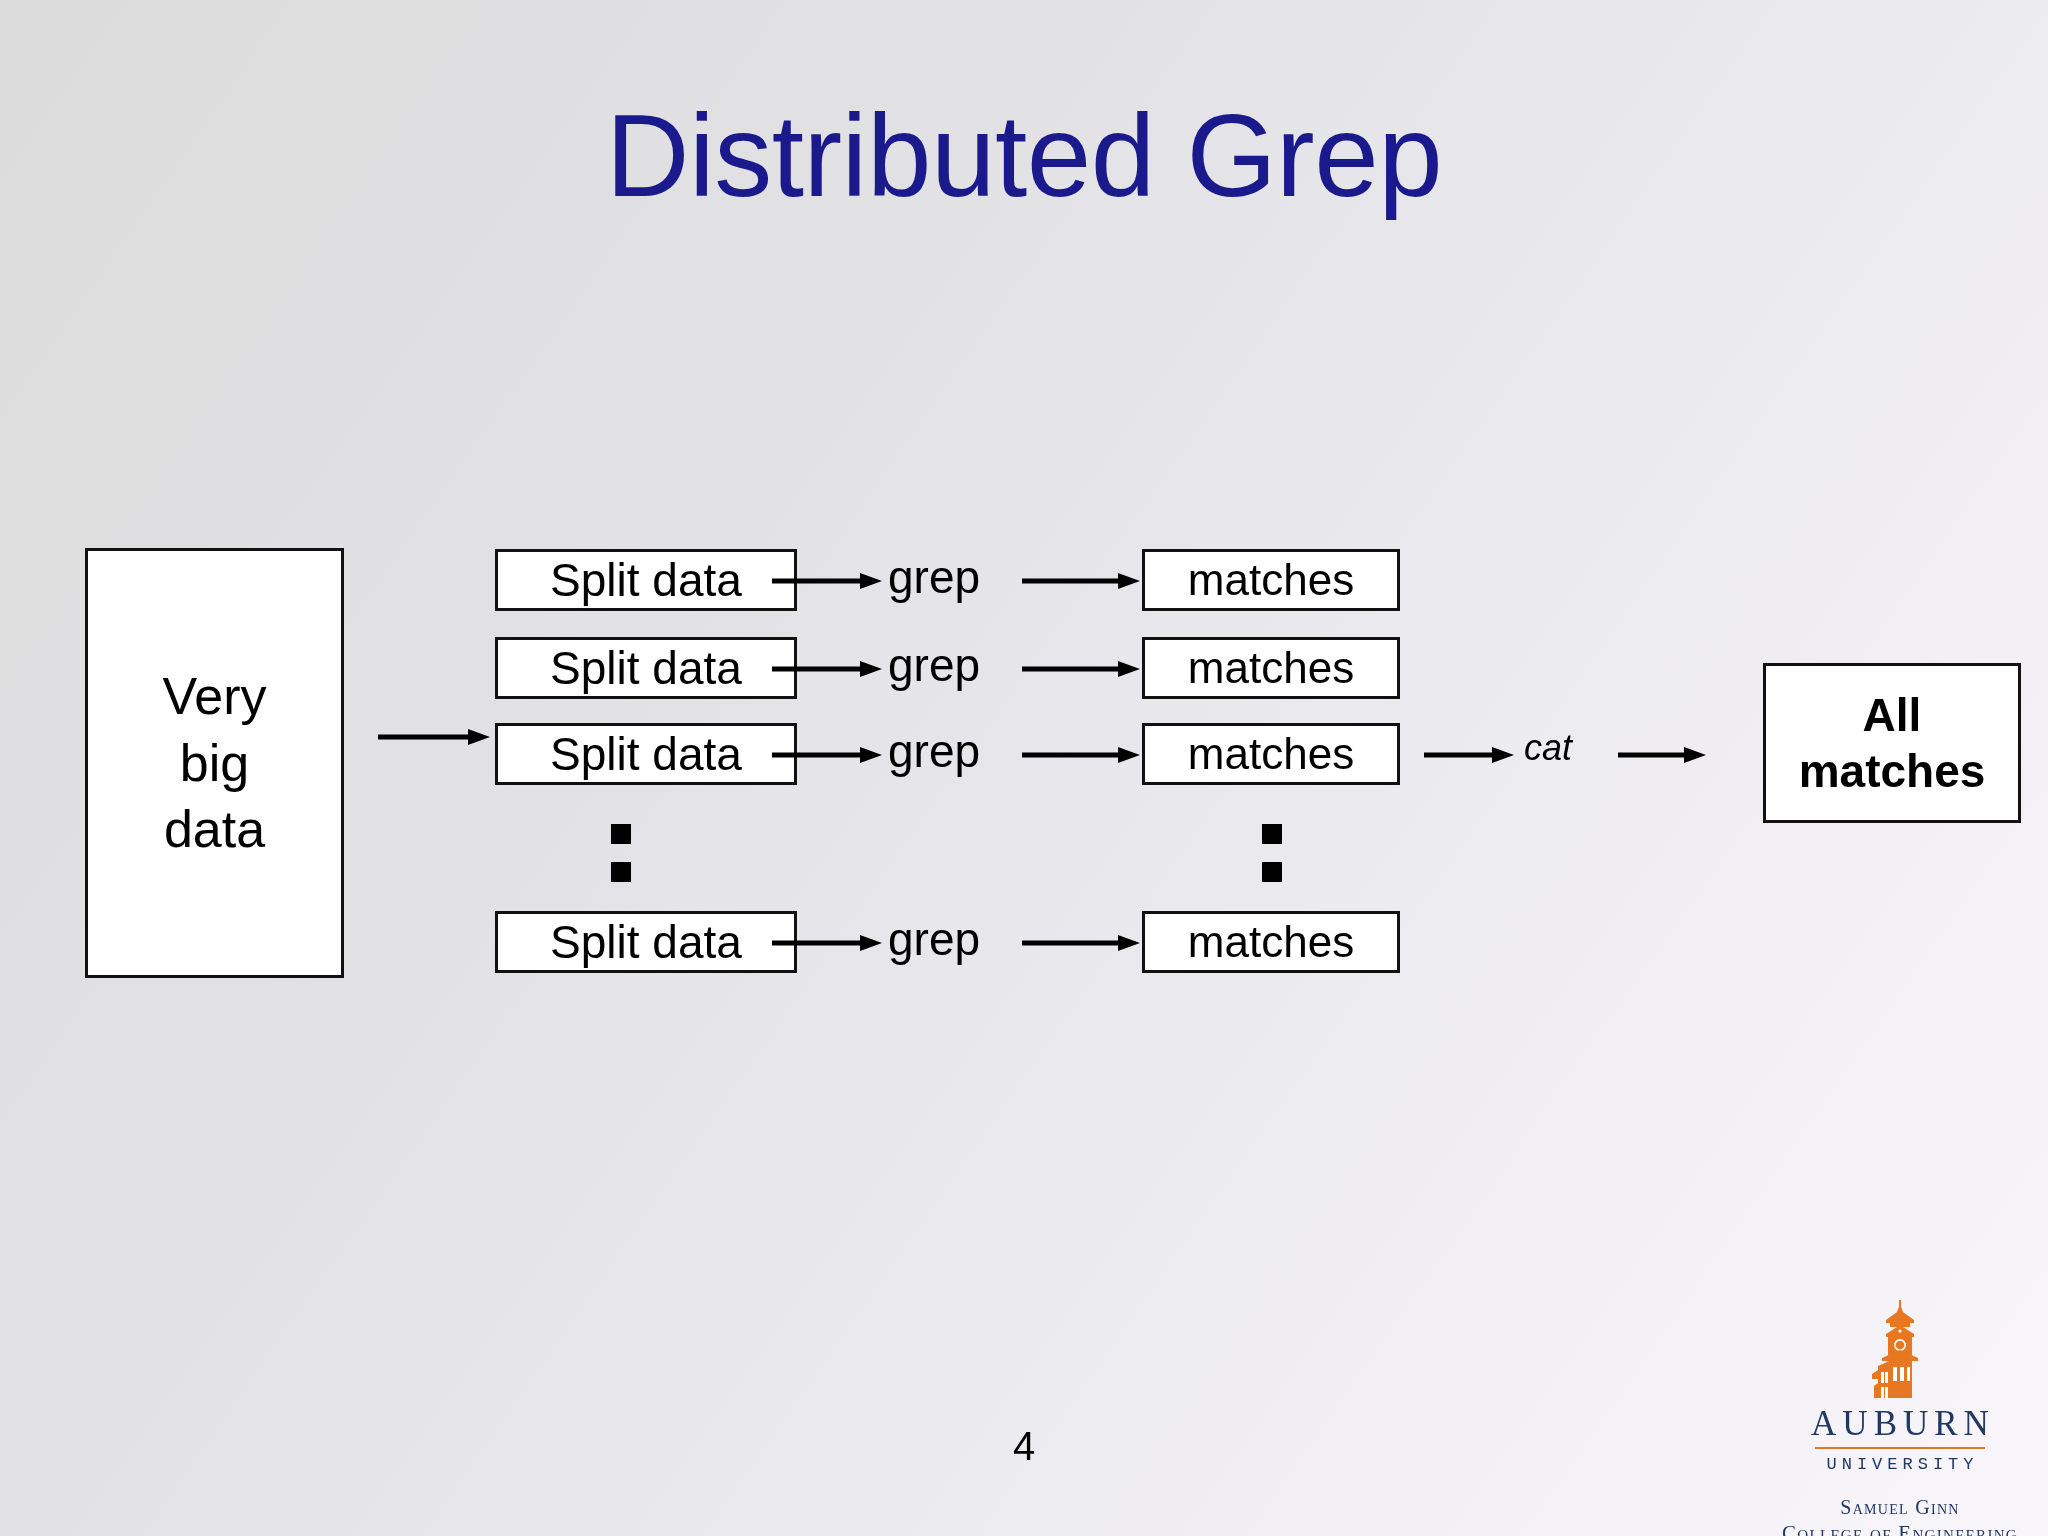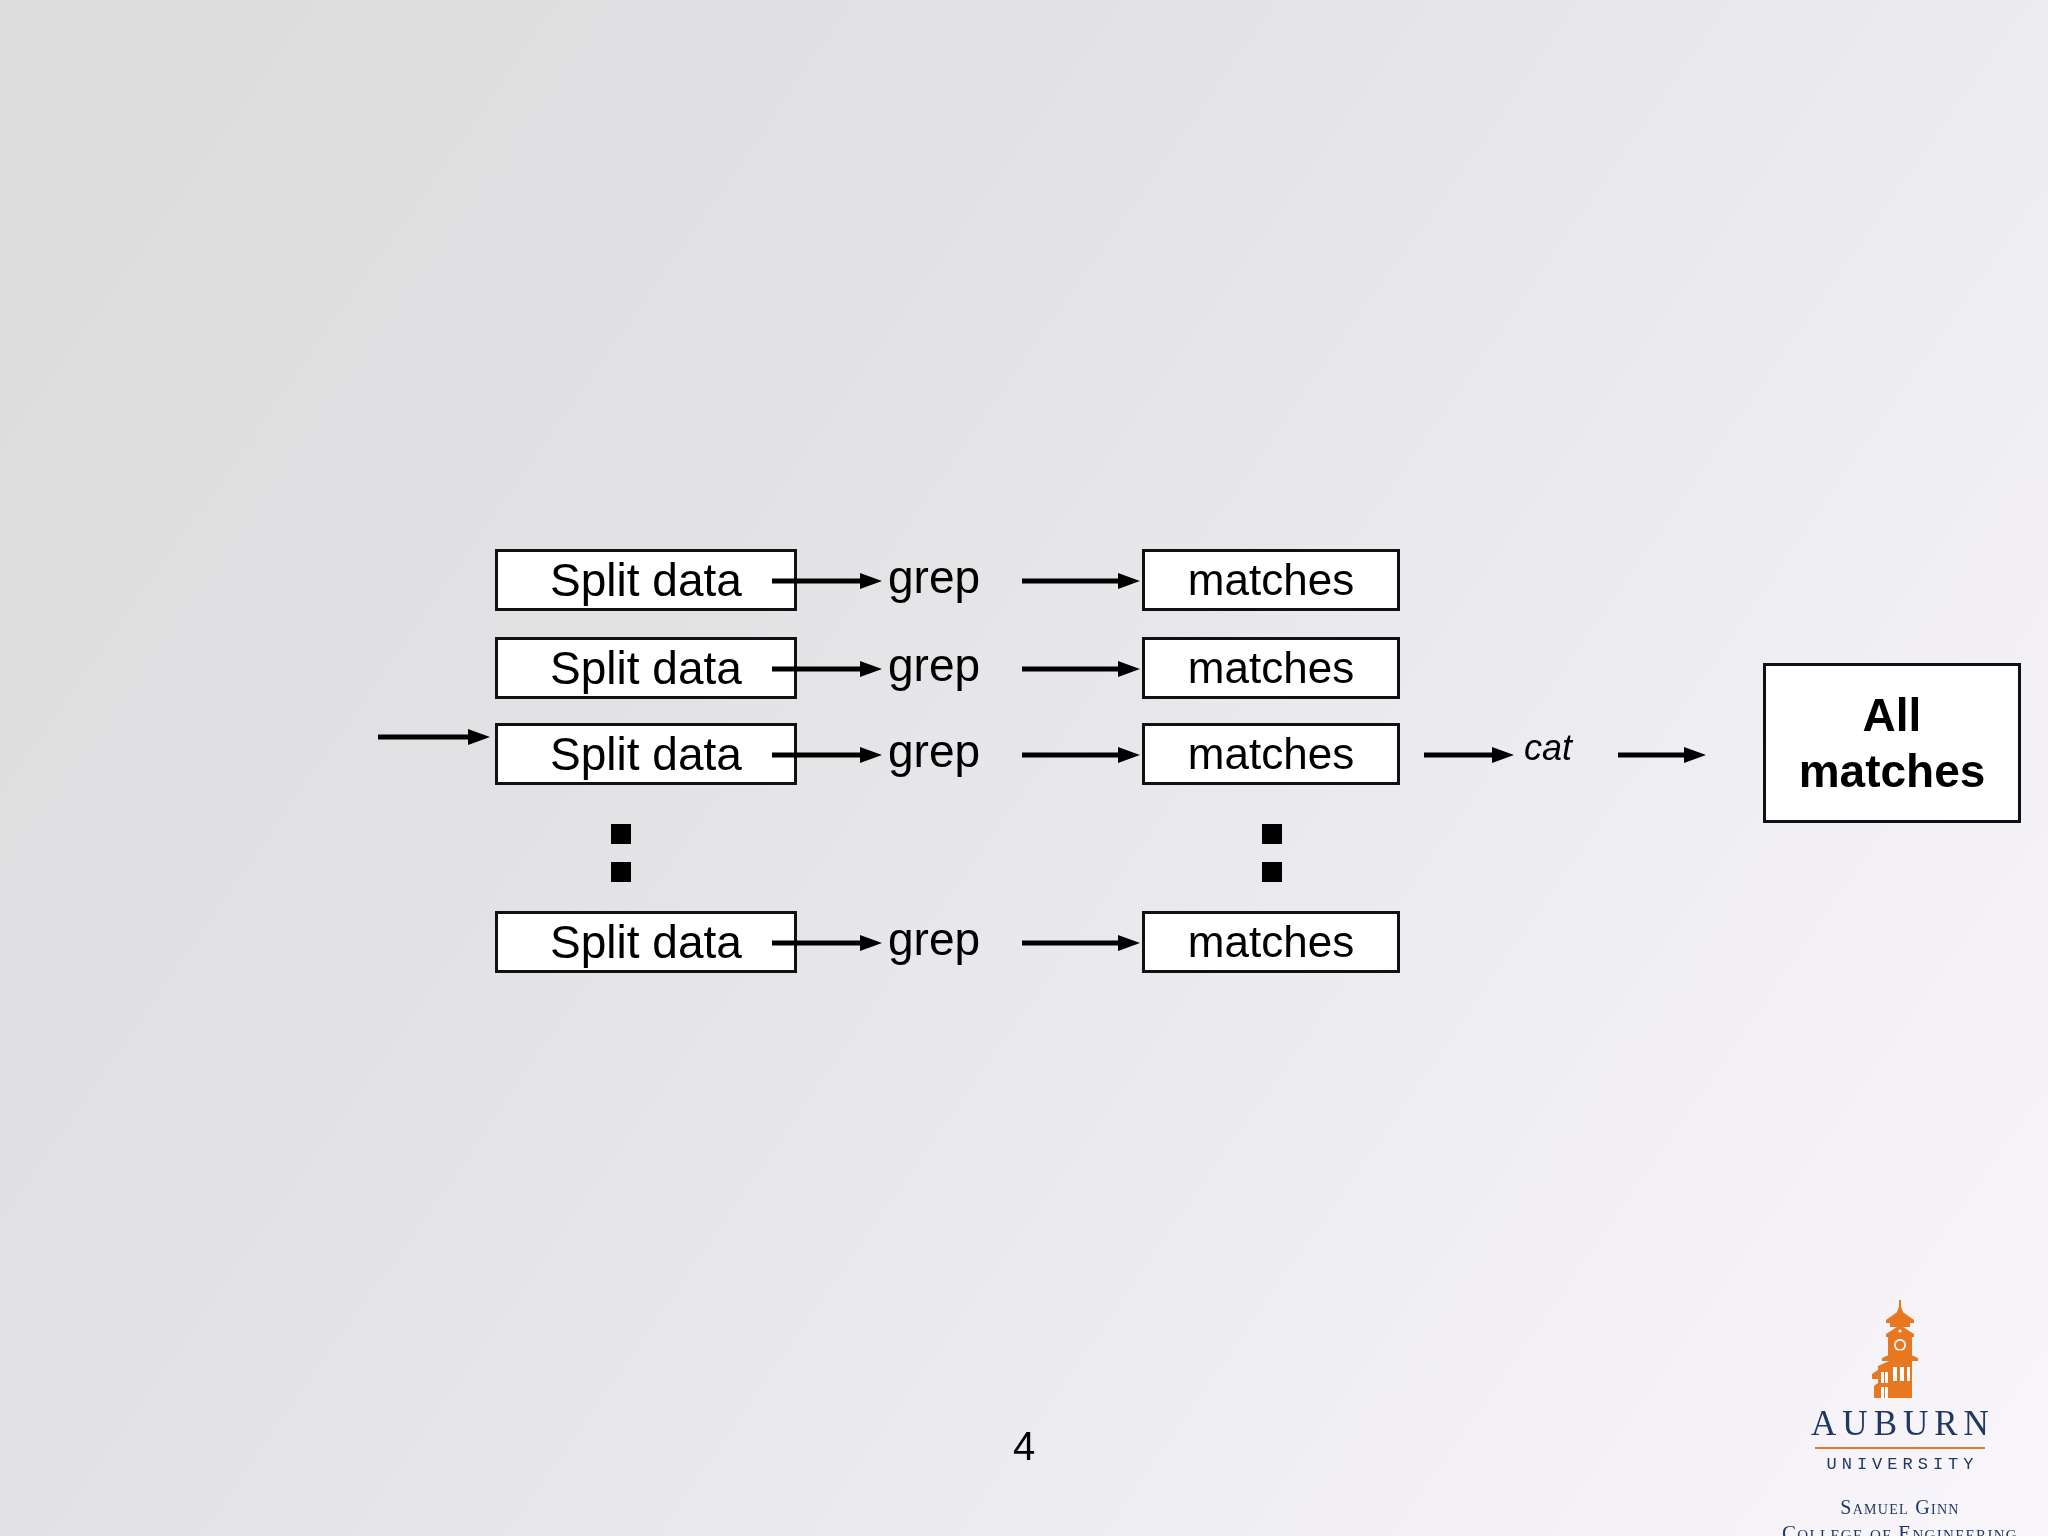--- a/index.html
+++ b/index.html
@@ -187,21 +187,29 @@
     font-variant: small-caps;
   }
   .logo-college span { display: block; white-space: nowrap; }
   .logo-college .l2 { font-size: 21px; }
 </style>
 </head>
 <body>
 
 <div class="slide">
 
-
+  <div class="slide-title">Distributed Grep</div>
+
+  <div class="box bigdata-box">
+    <div>
+      <div>Very</div>
+      <div>big</div>
+      <div>data</div>
+    </div>
+  </div>
 
   <div class="arrow" style="left:378px; top:727px; width:112px;">
     <svg width="112" height="20" viewBox="0 0 112 20">
       <line x1="0" y1="10" x2="94" y2="10" stroke="#000000" stroke-width="5"></line>
       <polygon points="90,2 112,10 90,18" fill="#000000"></polygon>
     </svg>
   </div>
 
   <div class="box split-box split-r1">
     <span>Split data</span>

